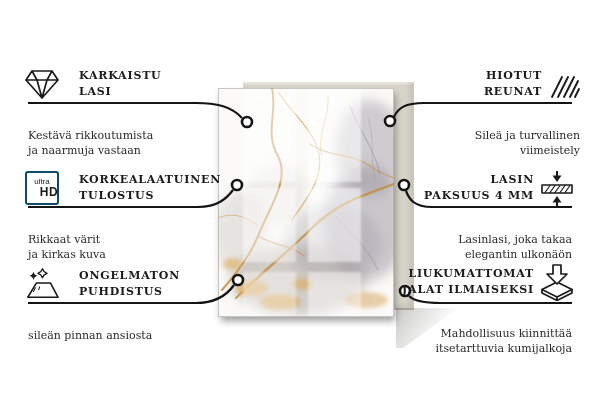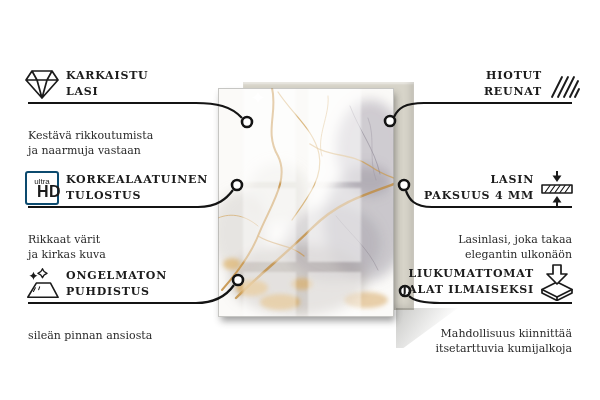--- a/index.html
+++ b/index.html
@@ -27,34 +27,34 @@
   
   .connectors{position:absolute;left:0;top:0;width:600px;height:400px;pointer-events:none;}
   
   .feature{position:absolute;width:225px;}
   .feature.right{width:240px;}
   .f-head{display:flex;align-items:center;gap:6px;min-height:40px;}
   .feature.right .f-head{justify-content:flex-end;}
   .f-icon{width:36px;display:flex;align-items:center;justify-content:center;flex:0 0 auto;}
   .feature.right .f-icon{width:34px;}
   .f-title{display:flex;flex-direction:column;font-weight:bold;font-size:11px;
-    letter-spacing:.8px;line-height:16px;color:#1b1b1b;}
+    letter-spacing:.8px;line-height:16px;color:#1b1b1b;margin-left:13px;}
   .feature.right .f-title{text-align:right;}
   .f-desc{font-size:11px;line-height:15px;color:#2a2a2a;margin-top:24px;padding-left:4px;}
   .feature.right .f-desc{text-align:right;padding-left:0;padding-right:2px;}
   .f-l1{left:24px;top:64px;}  .f-l2{left:24px;top:168px;}  .f-l3{left:24px;top:264px;}
   .f-r1{right:18px;top:64px;} .f-r2{right:26px;top:168px;} .f-r3{right:26px;top:262px;}
   
   .uhd{
     display:flex;flex-direction:column;align-items:center;justify-content:center;
     width:30px;height:30px;border:2px solid #0c4a6e;border-radius:3px;
     font-family:"Liberation Sans","DejaVu Sans",sans-serif;color:#1b1b1b;background:#fff;
   }
   .uhd i{font-style:normal;font-size:8px;line-height:8px;}
-  .uhd b{font-size:16px;line-height:12px;letter-spacing:.5px;margin-left:14px;}
+  .uhd b{font-size:12px;line-height:12px;letter-spacing:.5px;margin-left:14px;}
   .icon-stroke{stroke:#1b1b1b;fill:none;stroke-width:1.7;stroke-linejoin:round;stroke-linecap:round;}
   .icon-fill{fill:#1b1b1b;stroke:none;}
 </style>
 </head>
 <body>
 
 <div class="canvas">
 
   <div class="backing"></div>
   <div class="backing-shadow"></div>
@@ -200,20 +200,24 @@
           <g class="icon-stroke" style="stroke-width:1.9">
             <path d="M2,28 L12,8"></path>
             <path d="M8,28 L18,8"></path>
             <path d="M14,28 L24,8"></path>
             <path d="M20,28 L28,12"></path>
             <path d="M25,28 L29,20"></path>
           </g>
         </svg>
       </span>
     </div>
+    <div class="f-desc">
+      <div>Sileä ja turvallinen</div>
+      <div>viimeistely</div>
+    </div>
   </div>
 
   <div class="feature right f-r2">
     <div class="f-head">
       <span class="f-title">
         <span>LASIN</span>
         <span>PAKSUUS 4 MM</span>
       </span>
       <span class="f-icon">
         <svg width="34" height="36" viewBox="0 0 34 36">

